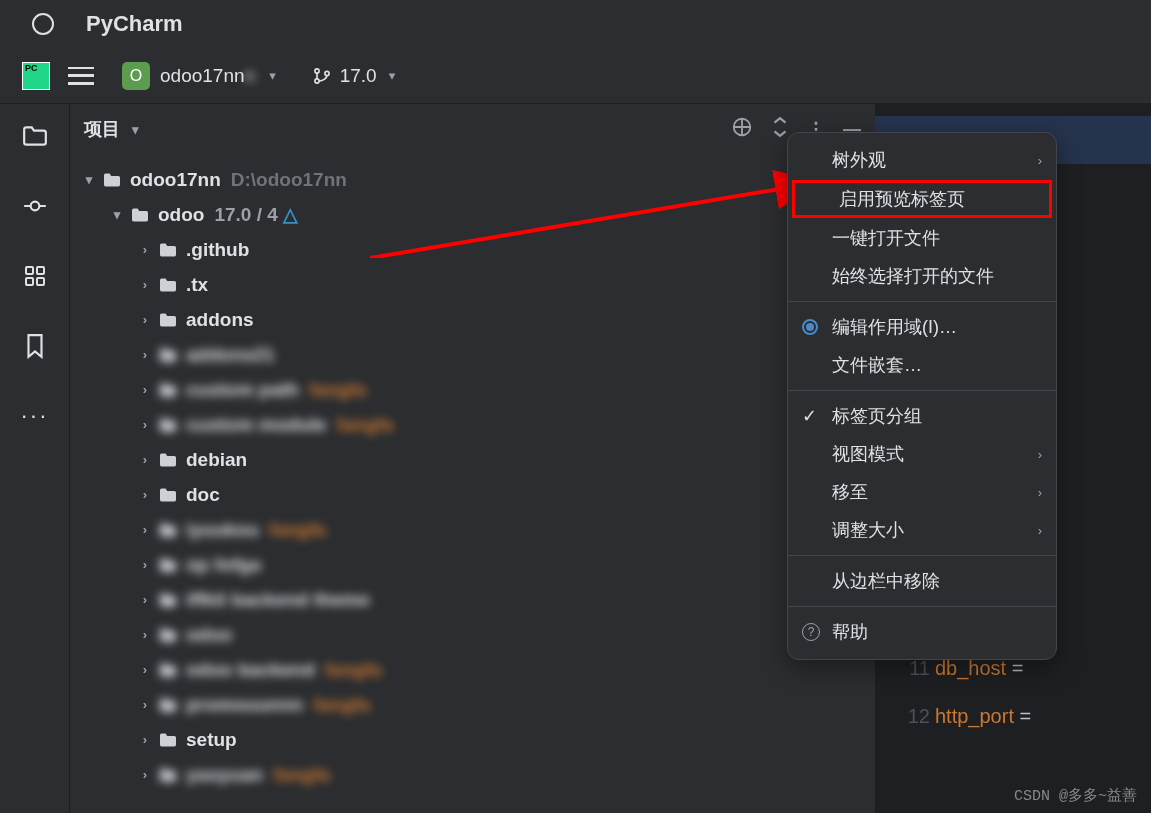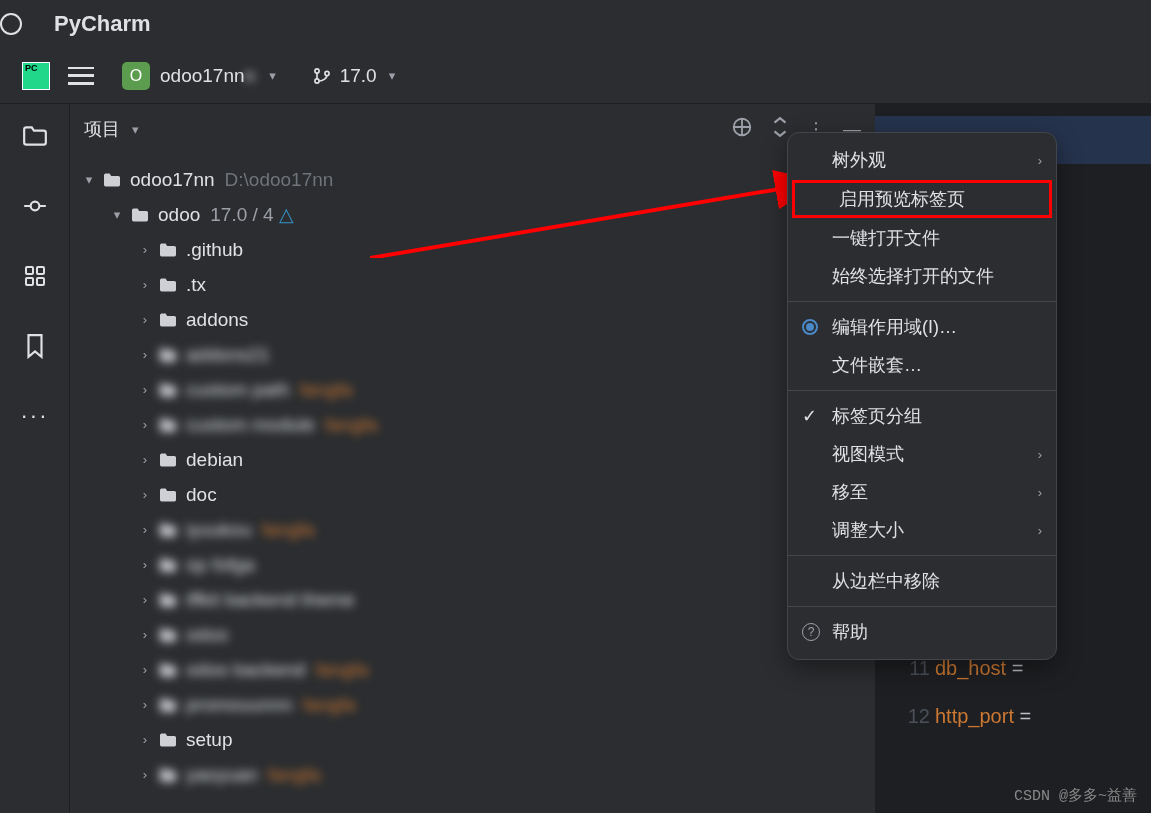--- a/index.html
+++ b/index.html
@@ -1,36 +1,36 @@
 <!DOCTYPE html>
 <html><head>
 <meta charset="utf-8">
 <style>
 * { margin: 0; padding: 0; box-sizing: border-box; font-family: -apple-system, "Segoe UI", sans-serif; }
 body { background: #2b2d30; color: #dfe1e5; width: 1151px; height: 813px; overflow: hidden; position: relative; }
 
-.title-bar { height: 48px; display: flex; align-items: center; gap: 32px; }
+.title-bar { height: 48px; display: flex; align-items: center; padding-left: 32px; gap: 32px; }
 .circle-icon { width: 22px; height: 22px; border: 2.5px solid #dfe1e5; border-radius: 50%; }
 .app-title { font-size: 22px; font-weight: 600; color: #dfe1e5; }
 
 .nav-bar { height: 56px; display: flex; align-items: center; padding-left: 22px; gap: 18px; border-bottom: 1px solid #1e1f22; }
 .pc-icon { width: 28px; height: 28px; background: #21d789; border: 1px solid #fff; position: relative; }
 .pc-icon::after { content: "PC"; position: absolute; top: 0; left: 2px; font-size: 9px; font-weight: bold; color: #000; }
 .hamburger { width: 26px; height: 18px; display: flex; flex-direction: column; justify-content: space-between; cursor: pointer; }
 .hamburger span { height: 2.5px; background: #dfe1e5; }
 .proj-badge { background: #5b9c4f; color: #fff; width: 28px; height: 28px; border-radius: 5px; display: flex; align-items: center; justify-content: center; font-size: 16px; font-weight: 500; }
 .nav-text { font-size: 19px; color: #dfe1e5; }
 .chevron-down { font-size: 13px; color: #9da0a8; margin-left: 4px; }
 .branch { display: flex; align-items: center; gap: 8px; margin-left: 18px; }
 
 .main-area { display: flex; height: calc(100% - 104px); }
 .left-rail { width: 70px; border-right: 1px solid #1e1f22; display: flex; flex-direction: column; align-items: center; padding-top: 18px; gap: 42px; }
 .rail-icon { width: 28px; height: 28px; display: flex; align-items: center; justify-content: center; color: #dfe1e5; cursor: pointer; }
 
-.project-panel { width: 805px; background: #2b2d30; position: relative; }
+.project-panel { width: 805px; background: #2b2d30; position: relative; font-weight: bold; }
 .panel-header { height: 50px; display: flex; align-items: center; padding: 0 14px; justify-content: space-between; }
 .panel-title { display: flex; align-items: center; gap: 8px; font-size: 18px; }
 .panel-actions { display: flex; align-items: center; gap: 18px; }
 .action-icon { color: #9da0a8; cursor: pointer; font-size: 18px; }
 
 .tree { padding: 8px 0; }
 .tree-item { display: flex; align-items: center; height: 35px; padding-left: 10px; font-size: 19px; cursor: pointer; }
 .chev { width: 18px; color: #9da0a8; font-size: 13px; text-align: center; }
 .folder-icon { width: 20px; height: 16px; margin: 0 8px 0 4px; flex-shrink: 0; }
 .folder-svg { fill: #ced0d6; }

